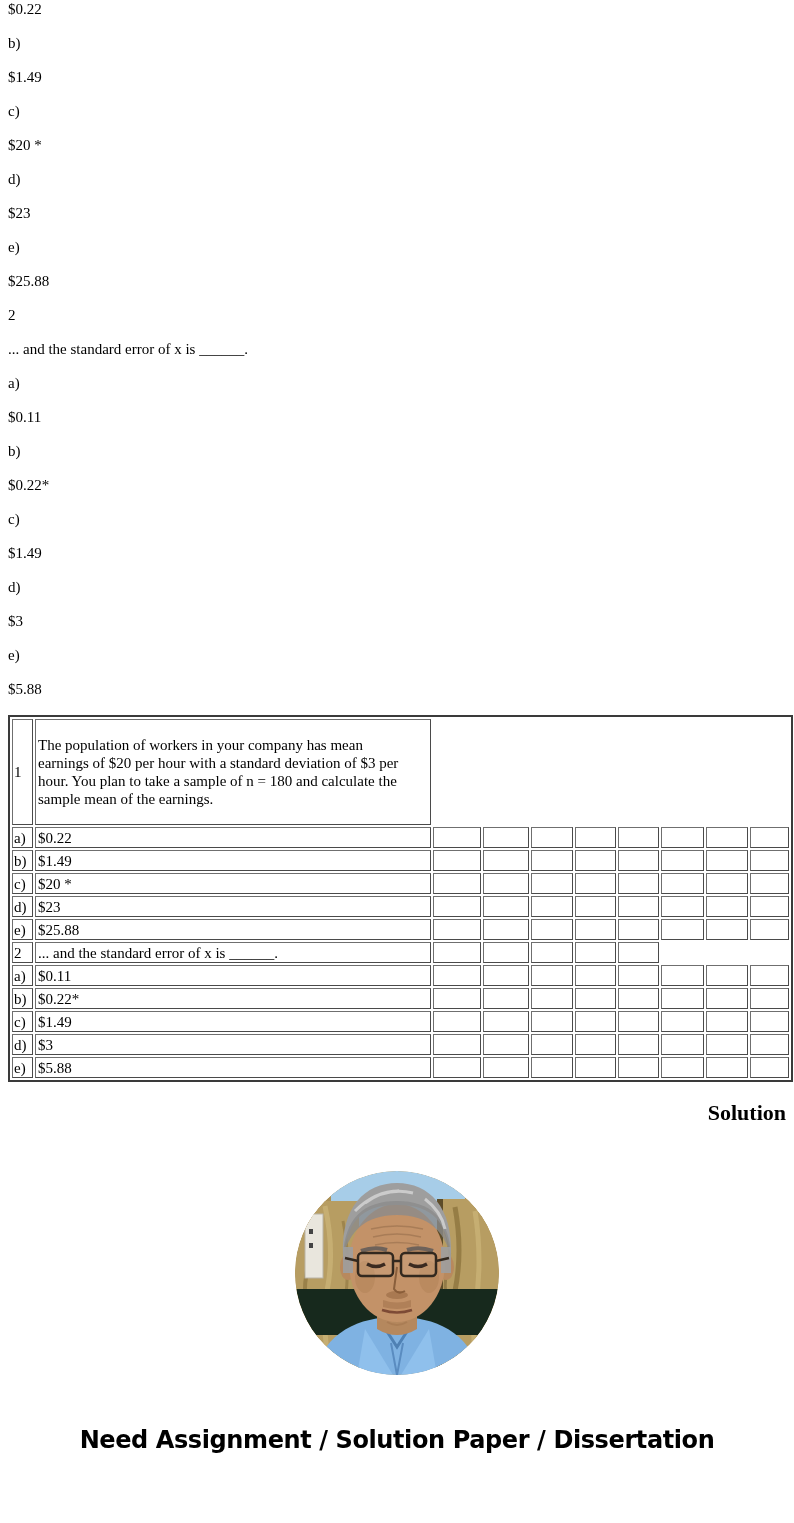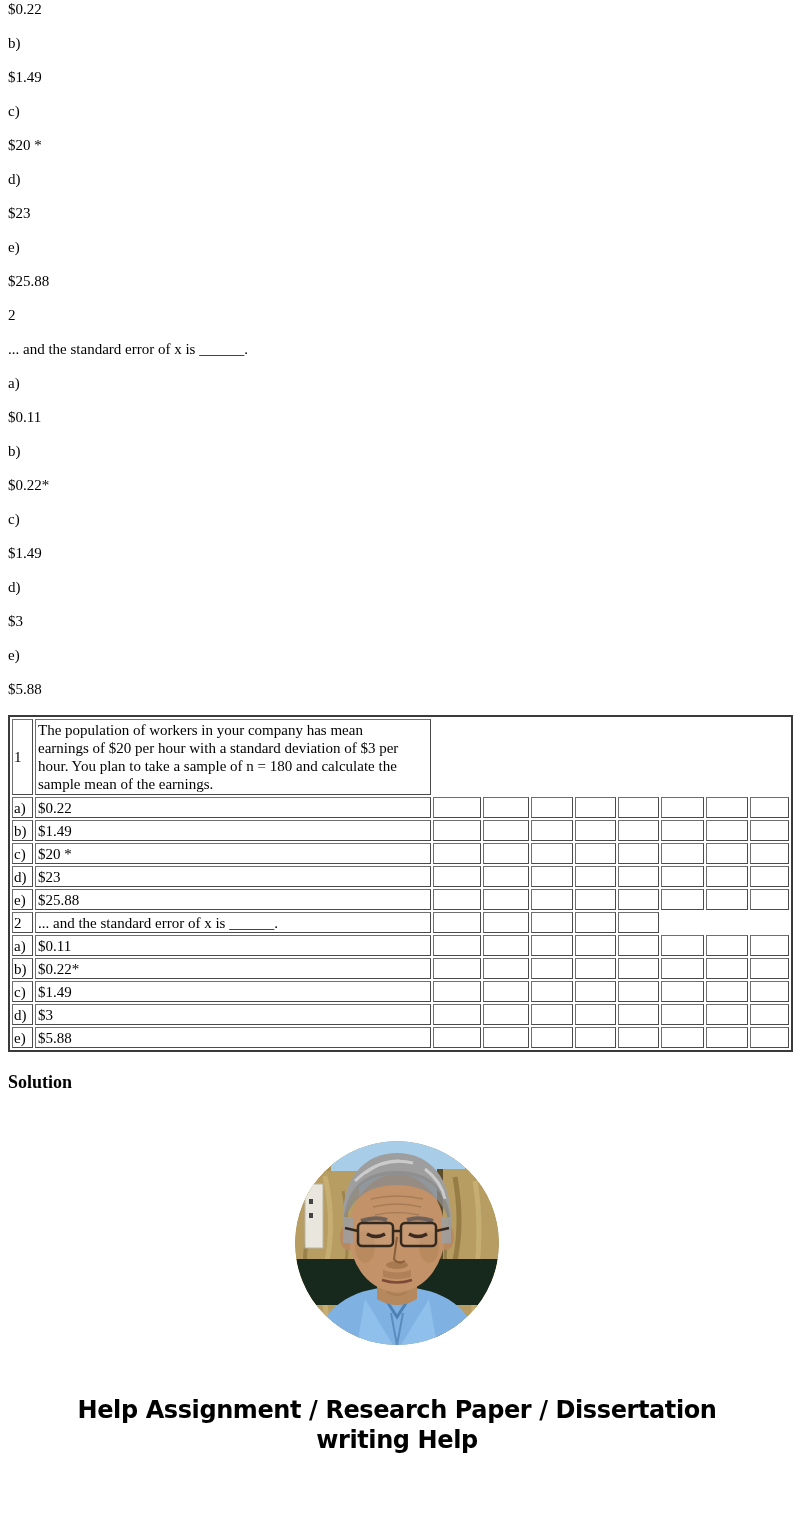--- a/index.html
+++ b/index.html
@@ -23,27 +23,28 @@
   table.qt td{
     border:1px solid #6f6f6f;
     border-bottom-color:#4a4a4a;border-right-color:#4a4a4a;
     box-sizing:border-box;
     font-size:15px;line-height:18px;
     padding:0 2px;height:21px;
     vertical-align:middle;overflow:hidden;
     background:#fff;
   }
   table.qt td.c-label{padding:0 1px;}
-  table.qt td.c-qtext{white-space:pre-line;padding:1px 2px;height:76px;}
+  table.qt td.c-qtext{white-space:pre-line;padding:16px 2px;height:76px;}
   table.qt td.c-blank{padding:0;}
 
   
   .solution{
-    font-size:18px;line-height:17px;font-weight:bold;
+    font-size:22px;line-height:17px;font-weight:bold;
     margin:22px 0 1px 0;
+    text-align:right;
   }
 
   
   .photo-wrap{
     width:204px;height:204px;margin:50px auto 0 auto;
     border-radius:50%;overflow:hidden;
   }
   .photo-wrap svg{display:block;}
 
   
@@ -313,17 +314,16 @@
 
         <path d="M88,129 Q102,134 116,129 L116,136 Q102,140 88,136 Z" fill="#9a6b44" opacity="0.45"></path>
 
         <path d="M87,139 Q102,144 117,139" stroke="#7d4a35" stroke-width="2.5" fill="none"></path>
         <path d="M92,151 Q102,157 112,151" stroke="#a3764e" stroke-width="2" fill="none" opacity="0.6"></path>
       </g>
     </svg>
   </div>
 
   <div class="footer">
-    <div>Help Assignment / Research Paper / Dissertation</div>
-    <div>writing Help</div>
+    <div>Need Assignment / Solution Paper / Dissertation</div>
   </div>
 
 </div>
 
 </body></html>

